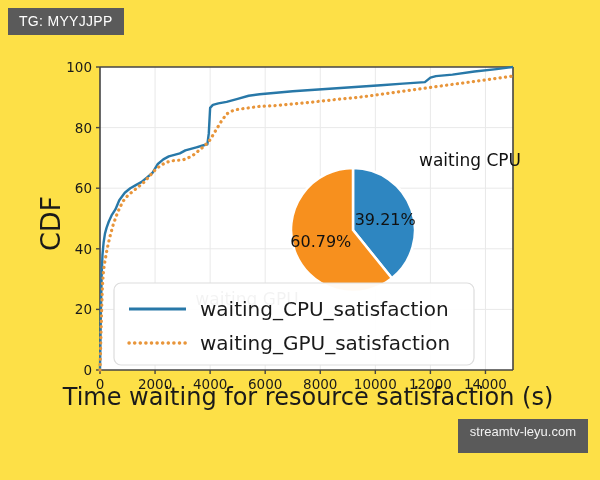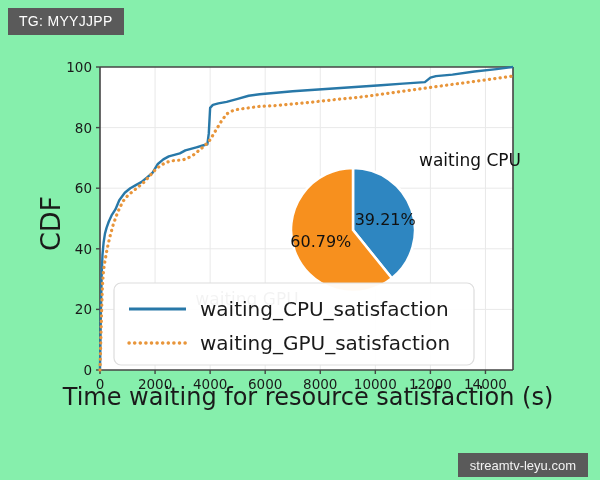--- a/index.html
+++ b/index.html
@@ -8,42 +8,42 @@
   }
   body {
     width: 600px; height: 480px;
     position: relative;
     font-family: "DejaVu Sans", sans-serif;
     overflow: hidden;
   }
   #stage {
     position: absolute; left: 0; top: 0;
     width: 600px; height: 480px;
-    background: #86efac;
+    background: #fde047;
   }
   
   .tag-badge {
     position: absolute;
     left: 8px; top: 8px;
     background: #5a5a5a;
     color: #ffffff;
     font-size: 14px;
     letter-spacing: 0.3px;
     padding: 5px 11px 6px 11px;
     font-family: "Liberation Sans", sans-serif;
     white-space: nowrap;
   }
   
   .watermark {
     position: absolute;
-    right: 12px; bottom: 3px;
+    right: 12px; bottom: 27px;
     background: #5a5a5a;
     color: #f2f2f2;
     font-size: 13px;
-    padding: 5px 12px 4px 12px;
+    padding: 5px 12px 14px 12px;
     font-family: "Liberation Sans", sans-serif;
     white-space: nowrap;
   }
   
   .figure {
     position: absolute;
     left: 0; top: 40px;
     width: 600px; height: 390px;
   }
   .figure svg { display: block; }

